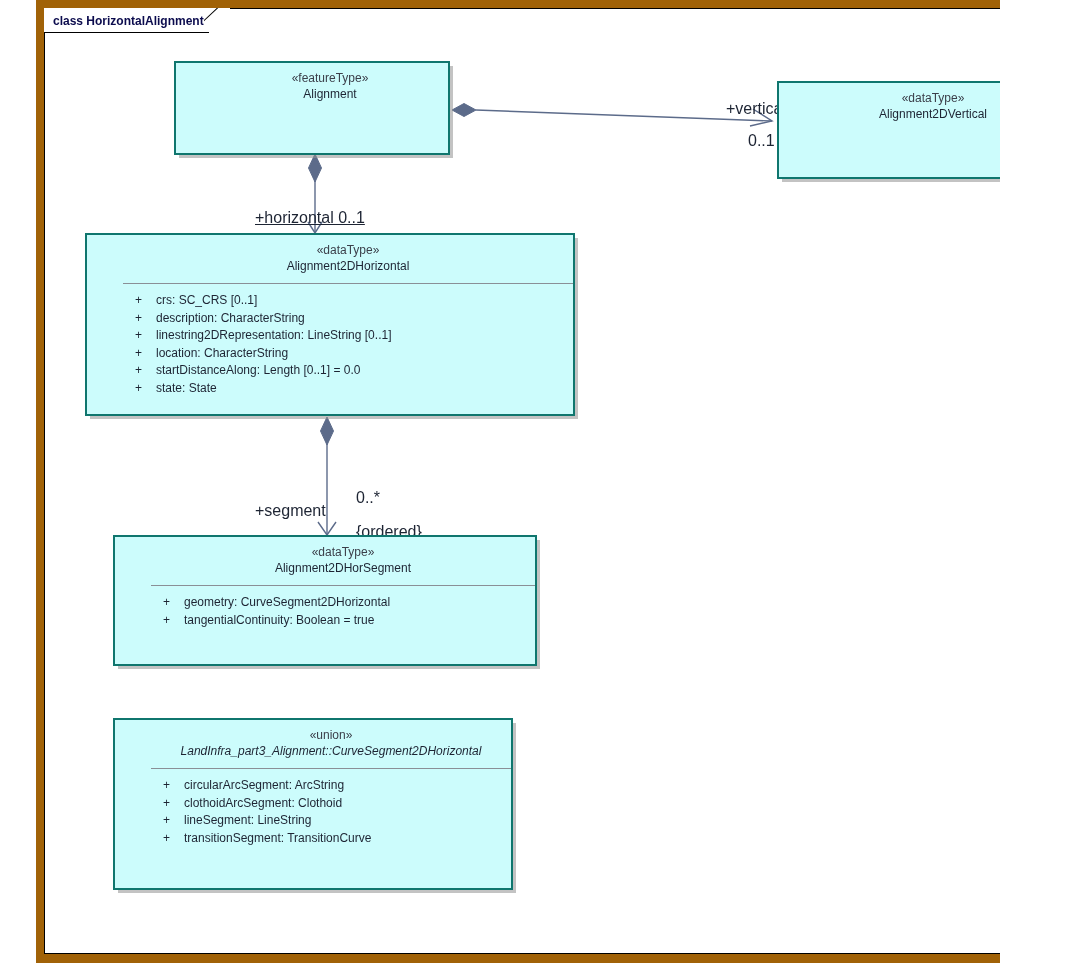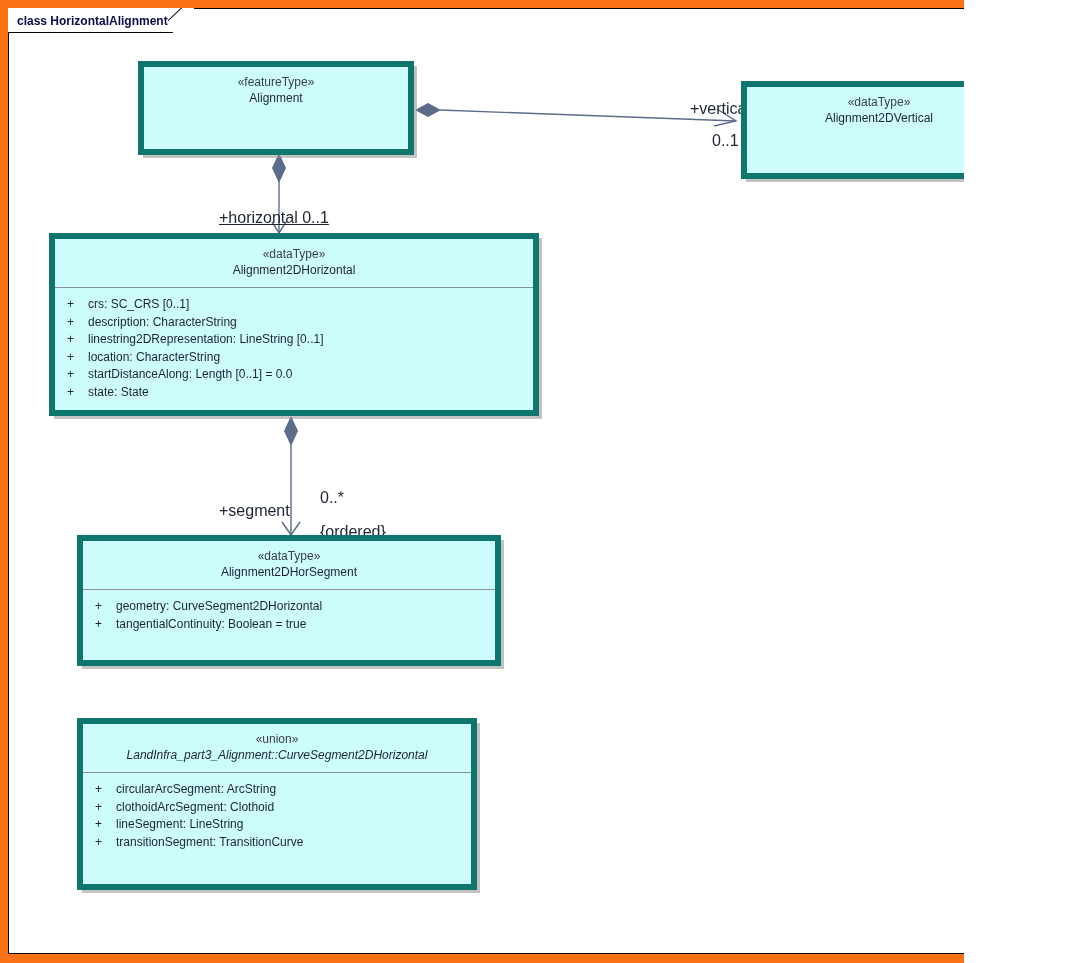--- a/index.html
+++ b/index.html
@@ -9,22 +9,23 @@
     background: #ffffff;
   }
   body {
     font-family: "Liberation Sans", sans-serif;
     -webkit-font-smoothing: antialiased;
   }
   #diagram-canvas {
     position: relative;
     width: 964px;
     height: 963px;
-    background: #f97316;
+    background: #a16207;
     overflow: hidden;
+    margin-left: 36px;
   }
   
   .frame {
     position: absolute;
     left: 8px;
     top: 8px;
     width: 1052px;
     height: 946px;
     border: 1px solid #000000;
     box-sizing: border-box;
@@ -82,23 +83,24 @@
     height: 1px;
     background: #000000;
     transform: rotate(-43deg);
     transform-origin: left center;
   }
 
   
   .uml-box {
     position: absolute;
     background: #ccfcfc;
-    border: 6px solid #0f766e;
+    border: 2px solid #0f766e;
     box-sizing: border-box;
     box-shadow: 4px 4px 0 -1px rgba(145,145,145,0.55);
+    padding-left: 36px;
   }
   .uml-box .compartment-header {
     padding: 7px 6px 8px 6px;
     text-align: center;
   }
   .uml-box .stereotype {
     font-size: 12px;
     color: #3b3f4a;
     line-height: 16px;
     white-space: nowrap;

